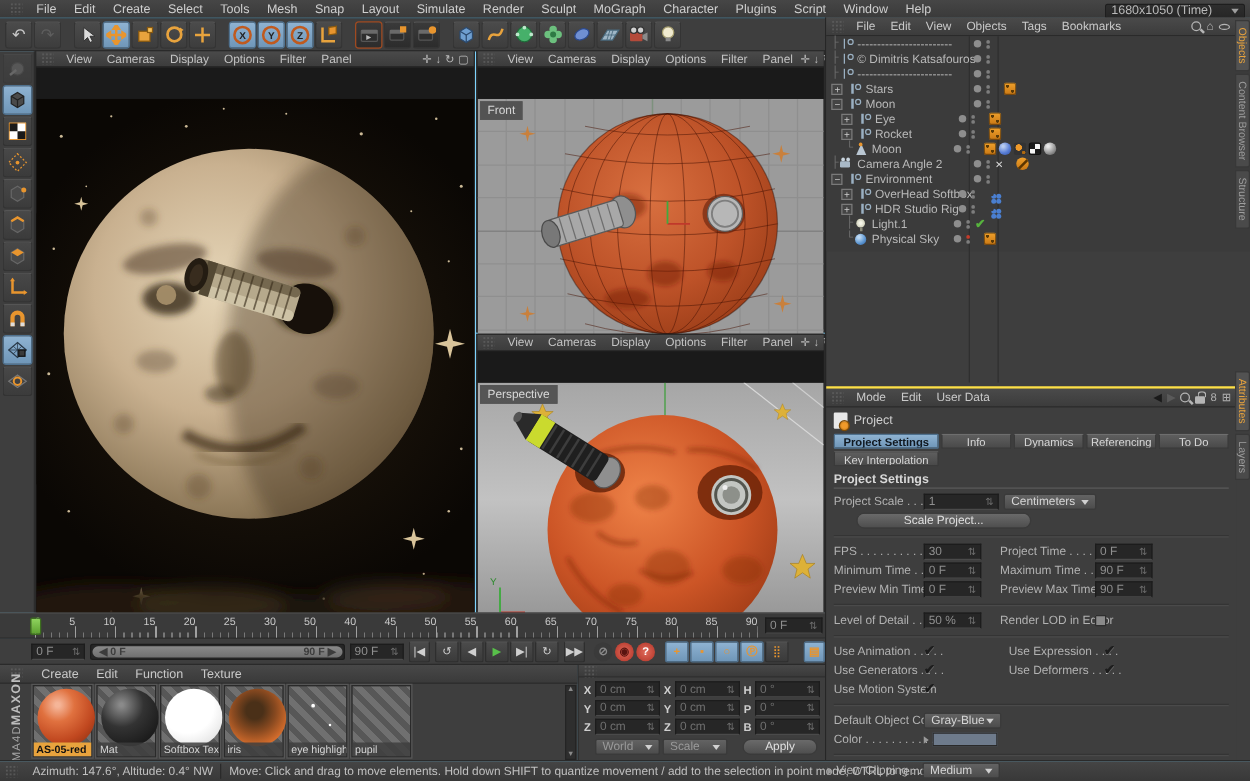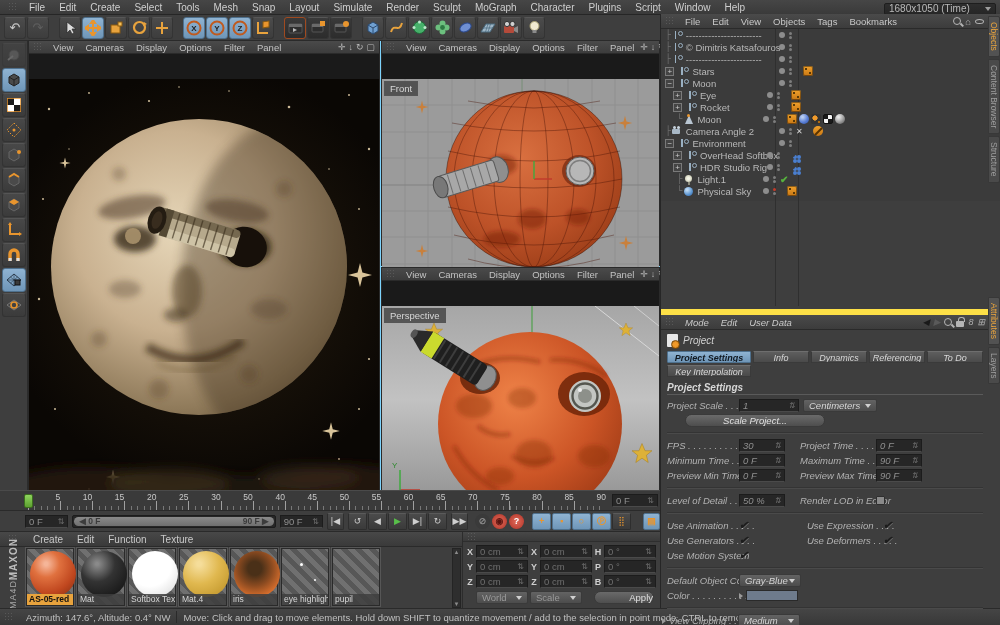--- a/index.html
+++ b/index.html
@@ -114,21 +114,21 @@
   .coord-panel { position:absolute; left:462px; top:532px; width:198px; height:76px; background:#3e3e3e;
     border-left:1px solid #2c2c2c; }
   .coord-head { height:10px; background:linear-gradient(#484848,#3a3a3a); border-bottom:1px solid #2e2e2e; display:flex; align-items:center; }
   .coord-grid { padding:3px 3px 0 3px; display:flex; flex-direction:column; gap:2px; }
   .coord-row { display:flex; align-items:center; gap:2px; }
   .coord-row .axl { width:8px; text-align:center; color:#cfcfcf; font-weight:bold; font-size:9px; }
   .coord-row .fld { width:52px; color:#6f6f6f;gap:16px; }
   .coord-foot { display:flex; gap:2px; padding:3px 3px 0 13px; align-items:center; }
   .coord-foot .dd { width:52px; color:#9a9a9a; }
   .apply-btn { width:60px; height:13px; border-radius:7px; background:linear-gradient(#6a6a6a,#4e4e4e);
-    border:1px solid #3a3a3a; color:#e0e0e0; text-align:right; line-height:12px; font-size:9.5px; margin-left:10px; }
+    border:1px solid #3a3a3a; color:#e0e0e0; text-align:center; line-height:12px; font-size:9.5px; margin-left:10px; }
   
   .statusbar { position:absolute; left:0; top:608px; width:1000px; height:17px; background:linear-gradient(#454545,#383838);
     border-top:1px solid #2a2a2a; display:flex; align-items:center; color:#c0c0c0; font-size:9.5px; }
   .statusbar .sep { width:1px; height:12px; background:#2a2a2a; margin:0 6px; }
   
   .right-col { position:absolute; left:660px; top:14px; width:340px; height:594px; background:#3e3e3e; border-left:1px solid #262626; }
   .panel-menu { height:15px; background:linear-gradient(#4a4a4a,#3c3c3c); border-bottom:1px solid #2a2a2a;
     display:flex; align-items:center; font-size:9.5px; }
   .panel-menu .menu-item { padding:0 6px; color:#c9c9c9; }
   .panel-menu .icons { margin-left:auto; display:flex; align-items:center; gap:4px; padding-right:4px; color:#b5b5b5; }
@@ -164,21 +164,21 @@
   .ico-cam::before { content:""; position:absolute; left:0; top:3px; width:8px; height:5px; background:#a8b8c6; border-radius:1px; }
   .ico-cam::after { content:""; position:absolute; left:1px; top:0; width:3px; height:3px; border-radius:50%; background:#c8d4de; box-shadow:4px 0 0 #c8d4de; }
   .ico-light::before { content:""; position:absolute; left:2px; top:1px; width:7px; height:7px; border-radius:50%; background:radial-gradient(#f5f5e8 20%,#c9c9b2 80%); }
   .ico-light::after { content:""; position:absolute; left:4.5px; top:8px; width:2px; height:3px; background:#8a8a7a; }
   .ico-sky::before { content:""; position:absolute; left:1px; top:1px; width:9px; height:9px; border-radius:50%;
     background:radial-gradient(circle at 35% 30%, #bcd8f2 10%, #5a94d0 60%, #2c5a9a 100%); }
   .ico-sculpt::before { content:""; position:absolute; left:2px; top:1px; width:0; height:0;
     border-left:4px solid transparent; border-right:4px solid transparent; border-bottom:9px solid #b9c6d2; }
   .ico-sculpt::after { content:""; position:absolute; left:4px; top:0px; width:3px; height:3px; border-radius:50%; background:#e8952e; }
   
-  .attr-panel { position:absolute; left:0; top:295px; width:328px; bottom:0; background:#3e3e3e; border-top:6px solid #fde047;font-style:italic; }
+  .attr-panel { position:absolute; left:0; top:295px; width:328px; bottom:0; background:#3e3e3e; border-top:2px solid #fde047; }
   .attr-obj-row { display:flex; align-items:center; gap:5px; padding:4px 6px 2px 6px; color:#d0d0d0; font-size:10px; }
   .ico-project { width:11px; height:13px; background:#e8e8e8; border-radius:1px; position:relative; }
   .ico-project::after { content:""; position:absolute; right:-2px; bottom:-2px; width:7px; height:7px; border-radius:50%;
     background:radial-gradient(#f09a2a 40%, #b06a10); border:1px solid #7a4a08; }
   .attr-tabs { display:flex; gap:2px; padding:2px 6px 0 6px; flex-wrap:wrap; }
   .atab { flex:0 0 auto; width:56px; height:12px; text-align:center; line-height:12px; font-size:9px; color:#d8d8d8;
     background:linear-gradient(#5e5e5e,#4a4a4a); border:1px solid #3a3a3a; border-top-color:#6e6e6e; border-radius:1px;
     overflow:hidden; white-space:nowrap; }
   .atab.active { background:linear-gradient(#8fb3d2,#6f96b8); color:#101820; font-weight:bold; border-color:#4f718e; }
   .attr-section { margin:5px 6px 0 6px; border-bottom:1px solid #5a5a5a; color:#d8d8d8; font-weight:bold; font-size:10px; padding-bottom:1px; }
@@ -883,24 +883,20 @@
       </span>
       <span class="mat-item">
         <span class="mat-sphere sph-black"></span>
         <span class="mat-label">Mat</span>
       </span>
       <span class="mat-item">
         <span class="mat-sphere sph-white"></span>
         <span class="mat-label">Softbox Texture</span>
       </span>
       <span class="mat-item">
-        <span class="mat-sphere sph-yellow"></span>
-        <span class="mat-label">Mat.4</span>
-      </span>
-      <span class="mat-item">
         <span class="mat-sphere sph-iris"></span>
         <span class="mat-label">iris</span>
       </span>
       <span class="mat-item">
         <span class="dot-w" style="left:18px; top:14px;"></span>
         <span class="dot-w" style="left:32px; top:30px; width:2px; height:2px;"></span>
         <span class="mat-label">eye highlight (u</span>
       </span>
       <span class="mat-item">
         <span class="mat-label">pupil</span>

